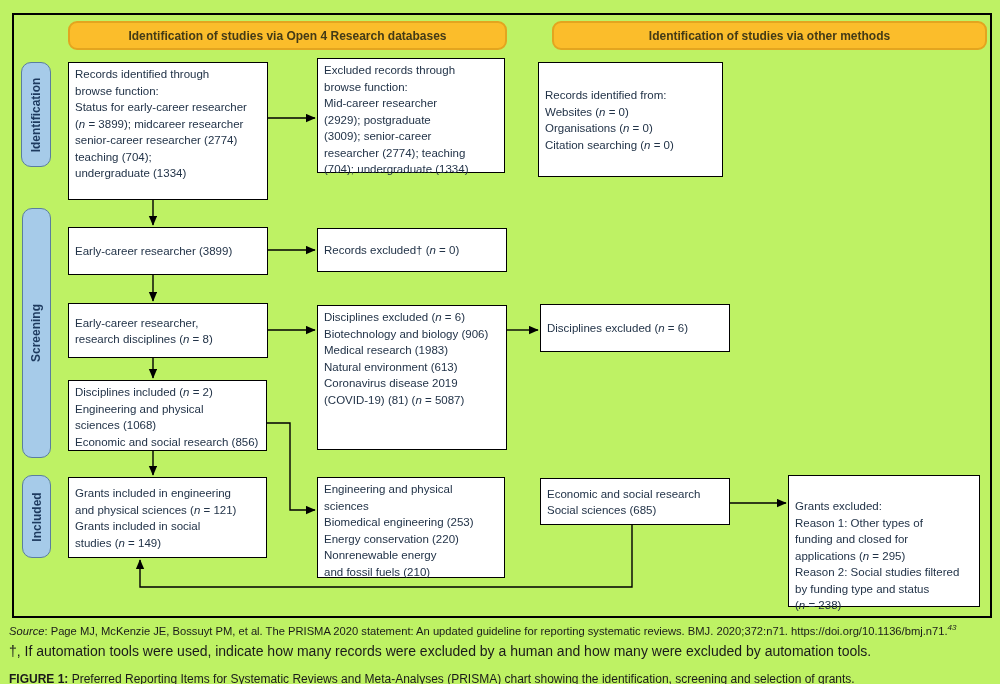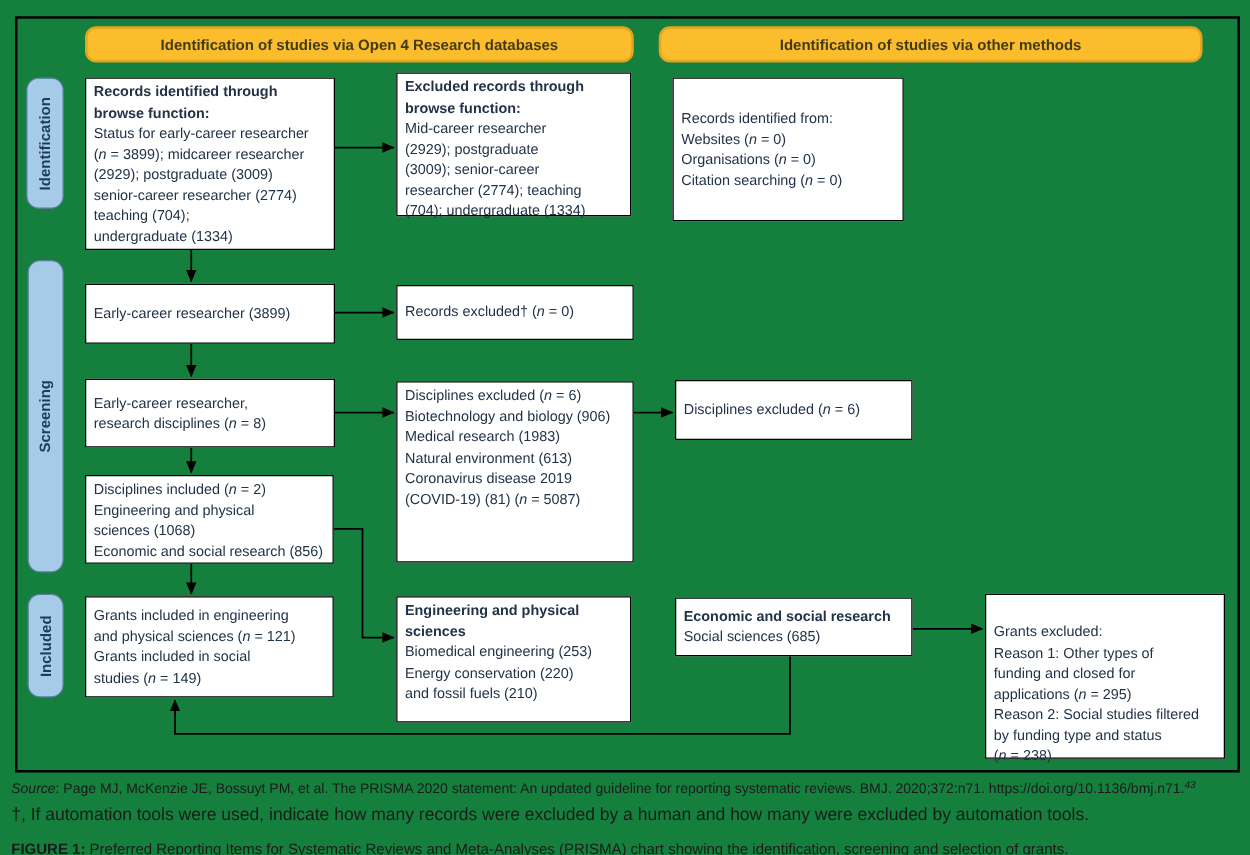--- a/index.html
+++ b/index.html
@@ -1,53 +1,53 @@
 <!DOCTYPE html>
 <html style="--banner-fill: #FBBD2B; --banner-border: #E3A51F; --stage-fill: #A6CBE9; --stage-border: #5A7E9E; --box-text: #223348;"><head>
 <meta charset="utf-8">
 <style>
   html,body{margin:0;padding:0;background:#ffffff;}
-  .page{position:relative;width:1000px;height:684px;background:#15803d;
+  .page{position:relative;width:1000px;height:684px;background:#bef264;
         font-family:"Liberation Sans",sans-serif;overflow:hidden;}
   .frame{position:absolute;left:12px;top:13px;width:980px;height:605px;
          border:2px solid #000;box-sizing:border-box;}
   .banner{position:absolute;background:var(--banner-fill,#FBBD2B);
           border:2px solid var(--banner-border,#E3A51F);border-radius:9px;
           display:flex;align-items:center;justify-content:center;
           font-weight:bold;font-size:12px;color:#433a16;box-sizing:border-box;
           text-align:center;}
   .vlabel{position:absolute;background:var(--stage-fill,#A6CBE9);
           border:1.5px solid var(--stage-border,#5A7E9E);border-radius:10px;
           display:flex;align-items:center;justify-content:center;box-sizing:border-box;}
   .vlabel span{transform:rotate(-90deg);white-space:nowrap;font-weight:bold;
           font-size:12px;color:#1d3a5f;}
   .box{position:absolute;border:1.5px solid #000;box-sizing:border-box;
        background:#fff;color:var(--box-text,#223348);font-size:11.5px;
        line-height:16.5px;padding:3px 5px 2px 6px;}
   .box.vc{display:flex;flex-direction:column;justify-content:center;}
   .ln{display:block;}
-  .ln.b{font-weight:bold;}
+  .ln.b{font-weight:normal;}
   svg.arrows{position:absolute;left:0;top:0;pointer-events:none;}
   .foot{position:absolute;left:9px;color:#1a1a1a;white-space:nowrap;}
   .src{top:623px;font-size:11.2px;}
   .dag{top:643px;font-size:14px;}
   .fig{top:661px;font-size:12px;margin-top:11px;}
   sup{font-size:8px;font-style:italic;}
 </style>
 </head>
 <body>
 
 <div class="page">
 
   <div class="frame"></div>
 
   <div class="banner" style="left:68px;top:21px;width:439px;height:29px">
     <span>Identification of studies via Open 4 Research databases</span>
   </div>
-  <div class="banner" style="left:527px;top:21px;width:435px;height:29px">
+  <div class="banner" style="left:552px;top:21px;width:435px;height:29px">
     <span>Identification of studies via other methods</span>
   </div>
 
   <div class="vlabel" style="left:21px;top:62px;width:30px;height:105px">
     <span>Identification</span>
   </div>
   <div class="vlabel" style="left:22px;top:208px;width:29px;height:250px">
     <span>Screening</span>
   </div>
   <div class="vlabel" style="left:22px;top:475px;width:29px;height:83px">
@@ -73,21 +73,20 @@
       <path d="M730,503 H786" marker-end="url(#ah)"></path>
       <path d="M632,525 V587 H140 V560" marker-end="url(#ah)"></path>
     </g>
   </svg>
 
   <div class="box" style="left:68px;top:62px;width:200px;height:138px">
     <span class="ln b">Records identified through</span>
     <span class="ln b">browse function:</span>
     <span class="ln">Status for early-career researcher</span>
     <span class="ln">(<i>n</i> = 3899); midcareer researcher</span>
-    <span class="ln">(2929); postgraduate (3009)</span>
     <span class="ln">senior-career researcher (2774)</span>
     <span class="ln">teaching (704);</span>
     <span class="ln">undergraduate (1334)</span>
   </div>
 
   <div class="box" style="left:317px;top:58px;width:188px;height:115px">
     <span class="ln b">Excluded records through</span>
     <span class="ln b">browse function:</span>
     <span class="ln">Mid-career researcher</span>
     <span class="ln">(2929); postgraduate</span>
@@ -141,20 +140,21 @@
     <span class="ln">and physical sciences (<i>n</i> = 121)</span>
     <span class="ln">Grants included in social</span>
     <span class="ln">studies (<i>n</i> = 149)</span>
   </div>
 
   <div class="box" style="left:317px;top:477px;width:188px;height:101px">
     <span class="ln b">Engineering and physical</span>
     <span class="ln b">sciences</span>
     <span class="ln">Biomedical engineering (253)</span>
     <span class="ln">Energy conservation (220)</span>
+    <span class="ln">Nonrenewable energy</span>
     <span class="ln">and fossil fuels (210)</span>
   </div>
 
   <div class="box vc" style="left:540px;top:478px;width:190px;height:47px">
     <span class="ln b">Economic and social research</span>
     <span class="ln">Social sciences (685)</span>
   </div>
 
   <div class="box" style="left:788px;top:475px;width:192px;height:132px;padding-top:22px">
     <span class="ln">Grants excluded:</span>

